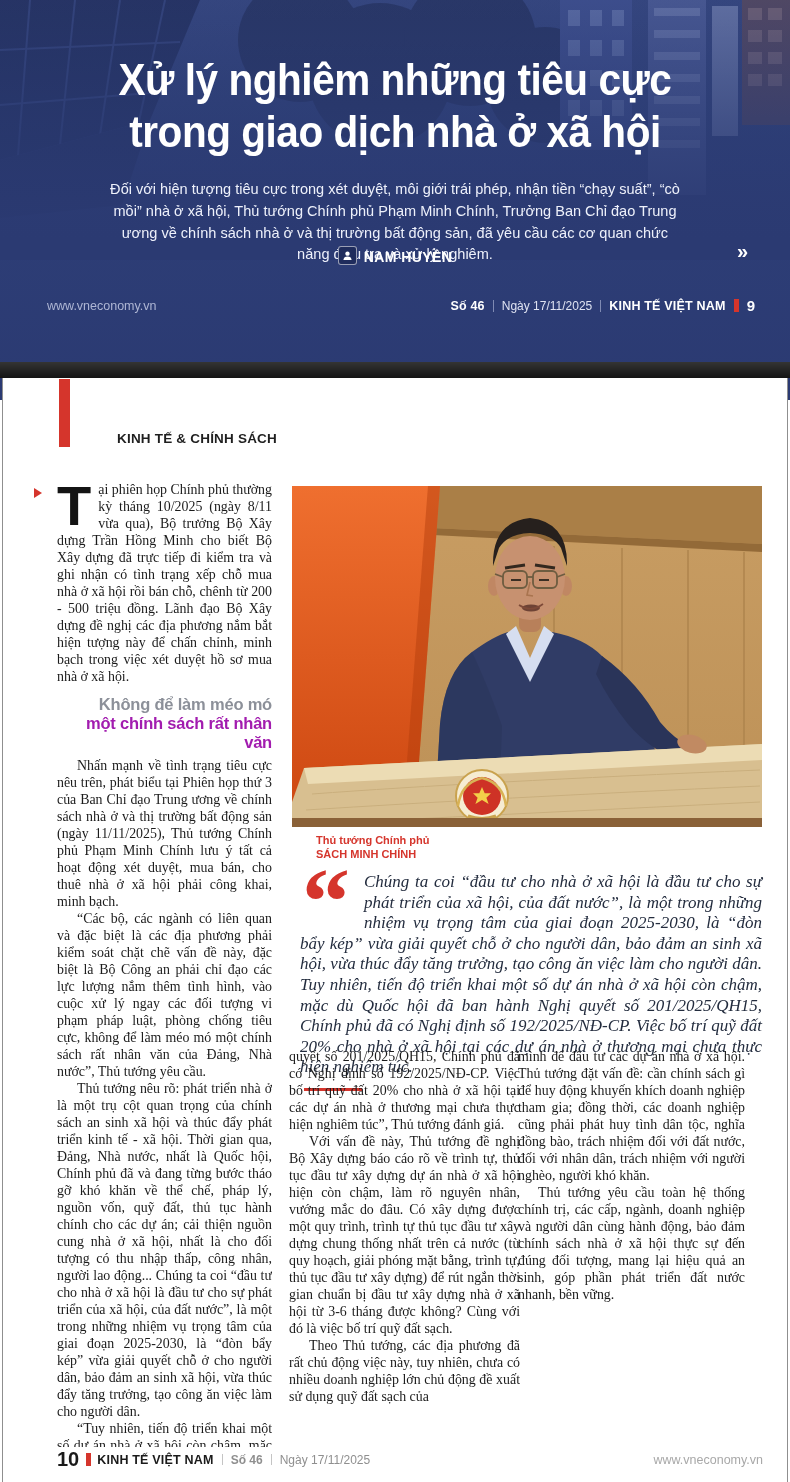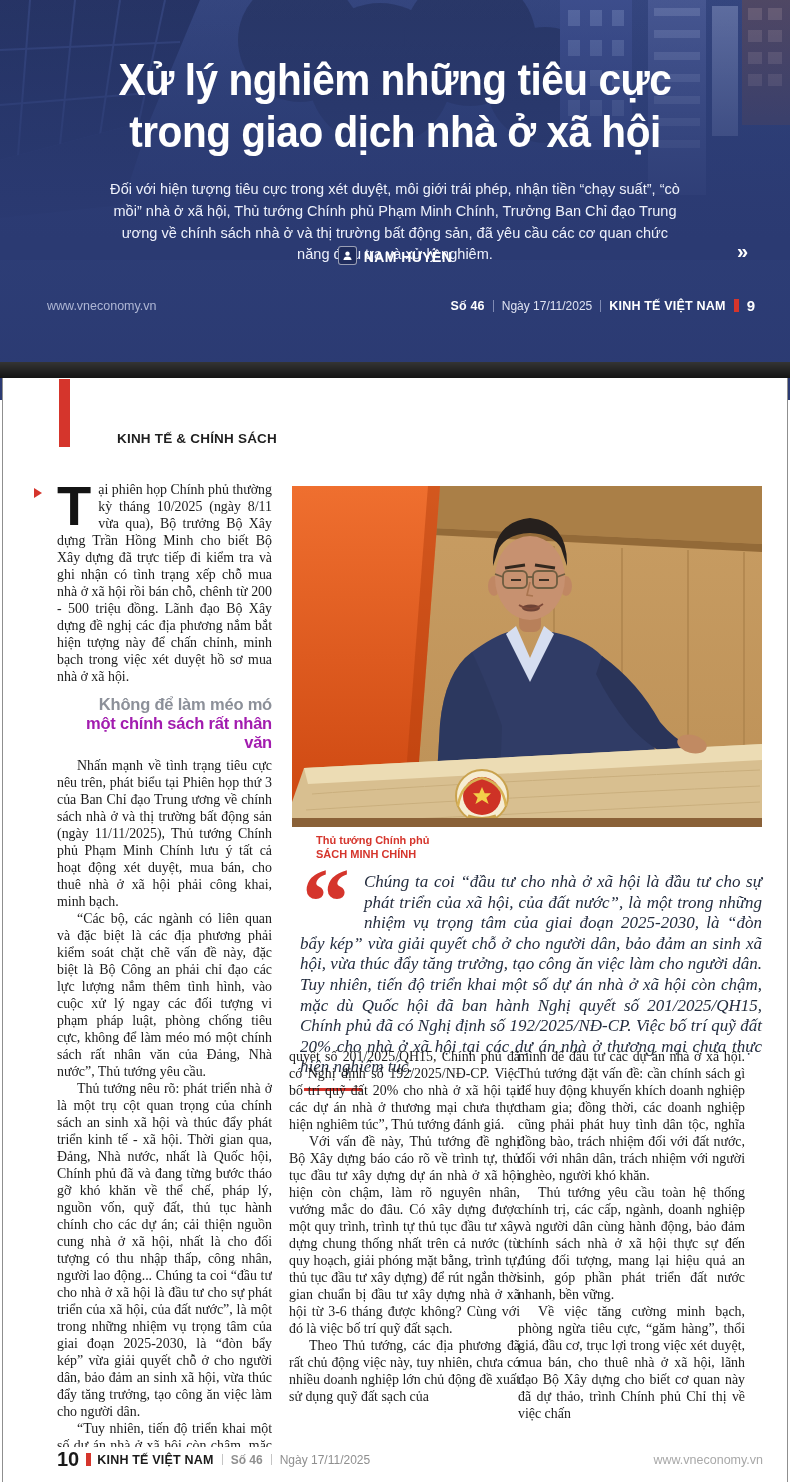--- a/index.html
+++ b/index.html
@@ -275,21 +275,20 @@
 
 <div class="col2 bodytext">
   <p class="para noindent">quyết số 201/2025/QH15, Chính phủ đã có Nghị định số 192/2025/NĐ-CP. Việc bố trí quỹ đất 20% cho nhà ở xã hội tại các dự án nhà ở thương mại chưa thực hiện nghiêm túc”, Thủ tướng đánh giá.</p>
   <p class="para">Với vấn đề này, Thủ tướng đề nghị Bộ Xây dựng báo cáo rõ về trình tự, thủ tục đầu tư xây dựng dự án nhà ở xã hội hiện còn chậm, làm rõ nguyên nhân, vướng mắc do đâu. Có xây dựng được một quy trình, trình tự thủ tục đầu tư xây dựng chung thống nhất trên cả nước (từ quy hoạch, giải phóng mặt bằng, trình tự, thủ tục đầu tư xây dựng) để rút ngắn thời gian chuẩn bị đầu tư xây dựng nhà ở xã hội từ 3-6 tháng được không? Cùng với đó là việc bố trí quỹ đất sạch.</p>
   <p class="para">Theo Thủ tướng, các địa phương đã rất chủ động việc này, tuy nhiên, chưa có nhiều doanh nghiệp lớn chủ động đề xuất sử dụng quỹ đất sạch của</p>
 </div>
 
 <div class="col3 bodytext">
   <p class="para noindent">mình để đầu tư các dự án nhà ở xã hội. Thủ tướng đặt vấn đề: cần chính sách gì để huy động khuyến khích doanh nghiệp tham gia; đồng thời, các doanh nghiệp cũng phải phát huy tình dân tộc, nghĩa đồng bào, trách nhiệm đối với đất nước, đối với nhân dân, trách nhiệm với người nghèo, người khó khăn.</p>
   <p class="para">Thủ tướng yêu cầu toàn hệ thống chính trị, các cấp, ngành, doanh nghiệp và người dân cùng hành động, bảo đảm chính sách nhà ở xã hội thực sự đến đúng đối tượng, mang lại hiệu quả an sinh, góp phần phát triển đất nước nhanh, bền vững.</p>
-  <p class="para">Về việc tăng cường minh bạch, phòng ngừa tiêu cực, “găm hàng”, thổi giá, đầu cơ, trục lợi trong việc xét duyệt, mua bán, cho thuê nhà ở xã hội, lãnh đạo Bộ Xây dựng cho biết cơ quan này đã dự thảo, trình Chính phủ Chỉ thị về việc chấn</p>
 </div>
 
 <div class="footer">
   <span class="f-page">10</span>
   <span class="f-redbar"></span>
   <span class="f-pub">KINH TẾ VIỆT NAM</span>
   <span class="f-sep"></span>
   <span class="f-issue">Số 46</span>
   <span class="f-sep"></span>
   <span class="f-date">Ngày 17/11/2025</span>

